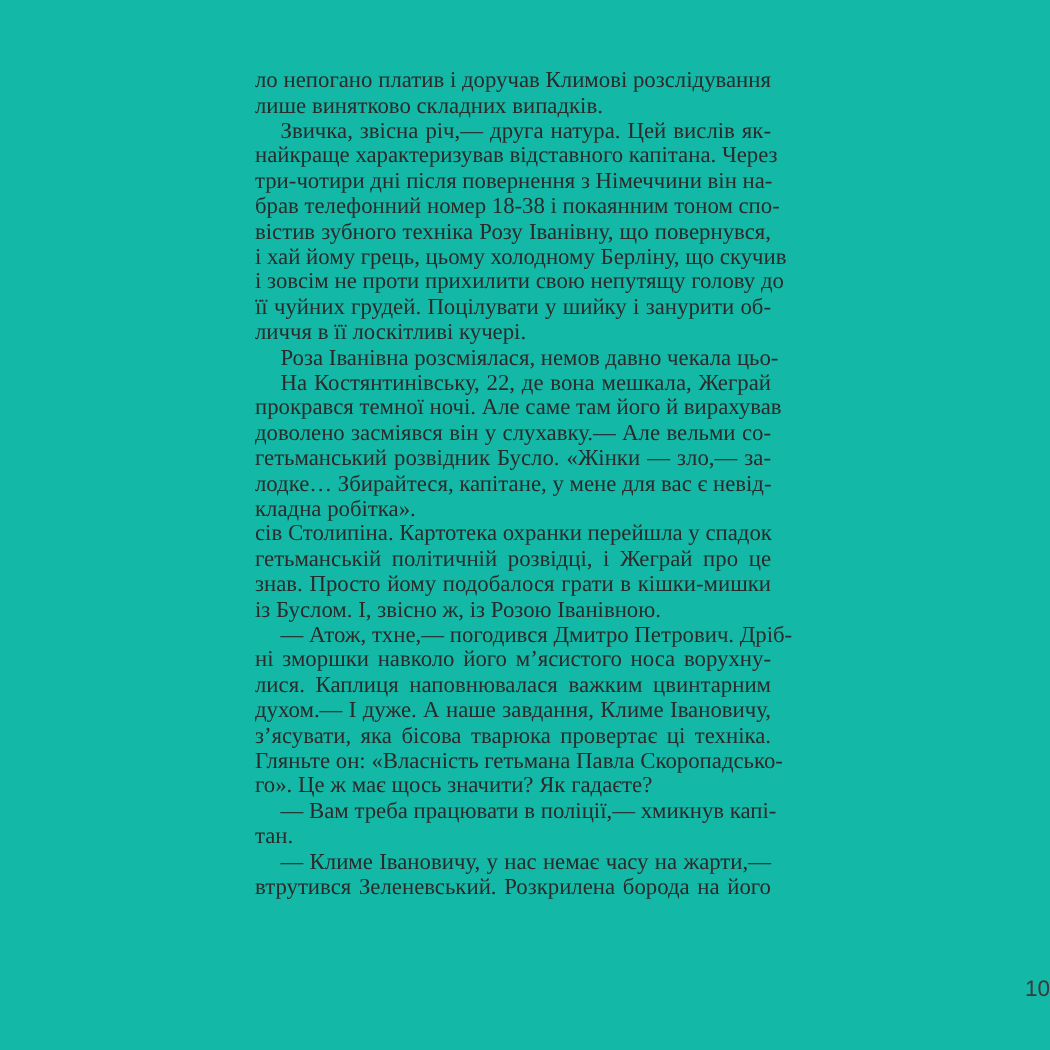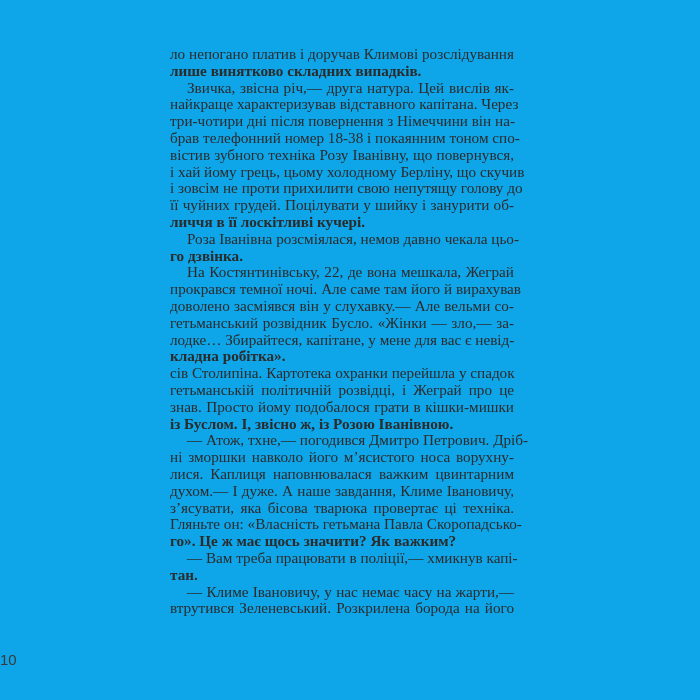--- a/index.html
+++ b/index.html
@@ -1,64 +1,63 @@
 <!DOCTYPE html>
 <html><head>
 <meta charset="utf-8">
 <style>
   html, body { margin: 0; padding: 0; background: #ffffff; }
   body { width: 700px; height: 700px; position: relative; overflow: hidden; }
-  .page { position: absolute; left: 0; top: 0; width: 700px; height: 700px; background: #0ea5e9; }
+  .page { position: absolute; left: 0; top: 0; width: 700px; height: 700px; background: #14b8a6; }
   .text-block {
     position: absolute; left: 170px; top: 46px; width: 344px;
     font-family: "Liberation Serif", "DejaVu Serif", serif;
     font-size: 15.2px; line-height: 16.8px; color: #2b2b2b;
   }
   .line { display: block; height: 16.8px; white-space: nowrap; text-align: justify; text-align-last: justify; }
-  .line.last { text-align-last: left; font-weight: bold; }
+  .line.last { text-align-last: left; }
   .line.indent { padding-left: 17px; }
   .page-number {
-    position: absolute; left: 0; width: 700px; top: 651px; text-align: left;
+    position: absolute; left: 0; width: 700px; top: 651px; text-align: right;
     font-family: "Liberation Sans", "DejaVu Sans", sans-serif; font-size: 15px; color: #3a3a3a;
   }
 </style>
 </head>
 <body>
 
 <div class="page">
   <div class="text-block" id="text-block">
       <span class="line">ло непогано платив і доручав Климові розслідування</span>
       <span class="line last">лише винятково складних випадків.</span>
       <span class="line indent">Звичка, звісна річ,— друга натура. Цей вислів як-</span>
       <span class="line">найкраще характеризував відставного капітана. Через</span>
       <span class="line">три-чотири дні після повернення з Німеччини він на-</span>
       <span class="line">брав телефонний номер 18-38 і покаянним тоном спо-</span>
       <span class="line">вістив зубного техніка Розу Іванівну, що повернувся,</span>
       <span class="line">і хай йому грець, цьому холодному Берліну, що скучив</span>
       <span class="line">і зовсім не проти прихилити свою непутящу голову до</span>
       <span class="line">її чуйних грудей. Поцілувати у шийку і занурити об-</span>
       <span class="line last">личчя в її лоскітливі кучері.</span>
       <span class="line indent">Роза Іванівна розсміялася, немов давно чекала цьо-</span>
-      <span class="line last">го дзвінка.</span>
       <span class="line indent">На Костянтинівську, 22, де вона мешкала, Жеграй</span>
       <span class="line">прокрався темної ночі. Але саме там його й вирахував</span>
       <span class="line">доволено засміявся він у слухавку.— Але вельми со-</span>
       <span class="line">гетьманський розвідник Бусло. «Жінки — зло,— за-</span>
       <span class="line">лодке… Збирайтеся, капітане, у мене для вас є невід-</span>
       <span class="line last">кладна робітка».</span>
       <span class="line">сів Столипіна. Картотека охранки перейшла у спадок</span>
       <span class="line">гетьманській політичній розвідці, і Жеграй про це</span>
       <span class="line">знав. Просто йому подобалося грати в кішки-мишки</span>
       <span class="line last">із Буслом. І, звісно ж, із Розою Іванівною.</span>
       <span class="line indent">— Атож, тхне,— погодився Дмитро Петрович. Дріб-</span>
       <span class="line">ні зморшки навколо його м’ясистого носа ворухну-</span>
       <span class="line">лися. Каплиця наповнювалася важким цвинтарним</span>
       <span class="line">духом.— І дуже. А наше завдання, Климе Івановичу,</span>
       <span class="line">з’ясувати, яка бісова тварюка провертає ці техніка.</span>
       <span class="line">Гляньте он: «Власність гетьмана Павла Скоропадсько-</span>
-      <span class="line last">го». Це ж має щось значити? Як важким?</span>
+      <span class="line last">го». Це ж має щось значити? Як гадаєте?</span>
       <span class="line indent">— Вам треба працювати в поліції,— хмикнув капі-</span>
       <span class="line last">тан.</span>
       <span class="line indent">— Климе Івановичу, у нас немає часу на жарти,—</span>
       <span class="line">втрутився Зеленевський. Розкрилена борода на його</span>
     </div>
   <div class="page-number">10</div>
 </div>
 
 </body></html>

